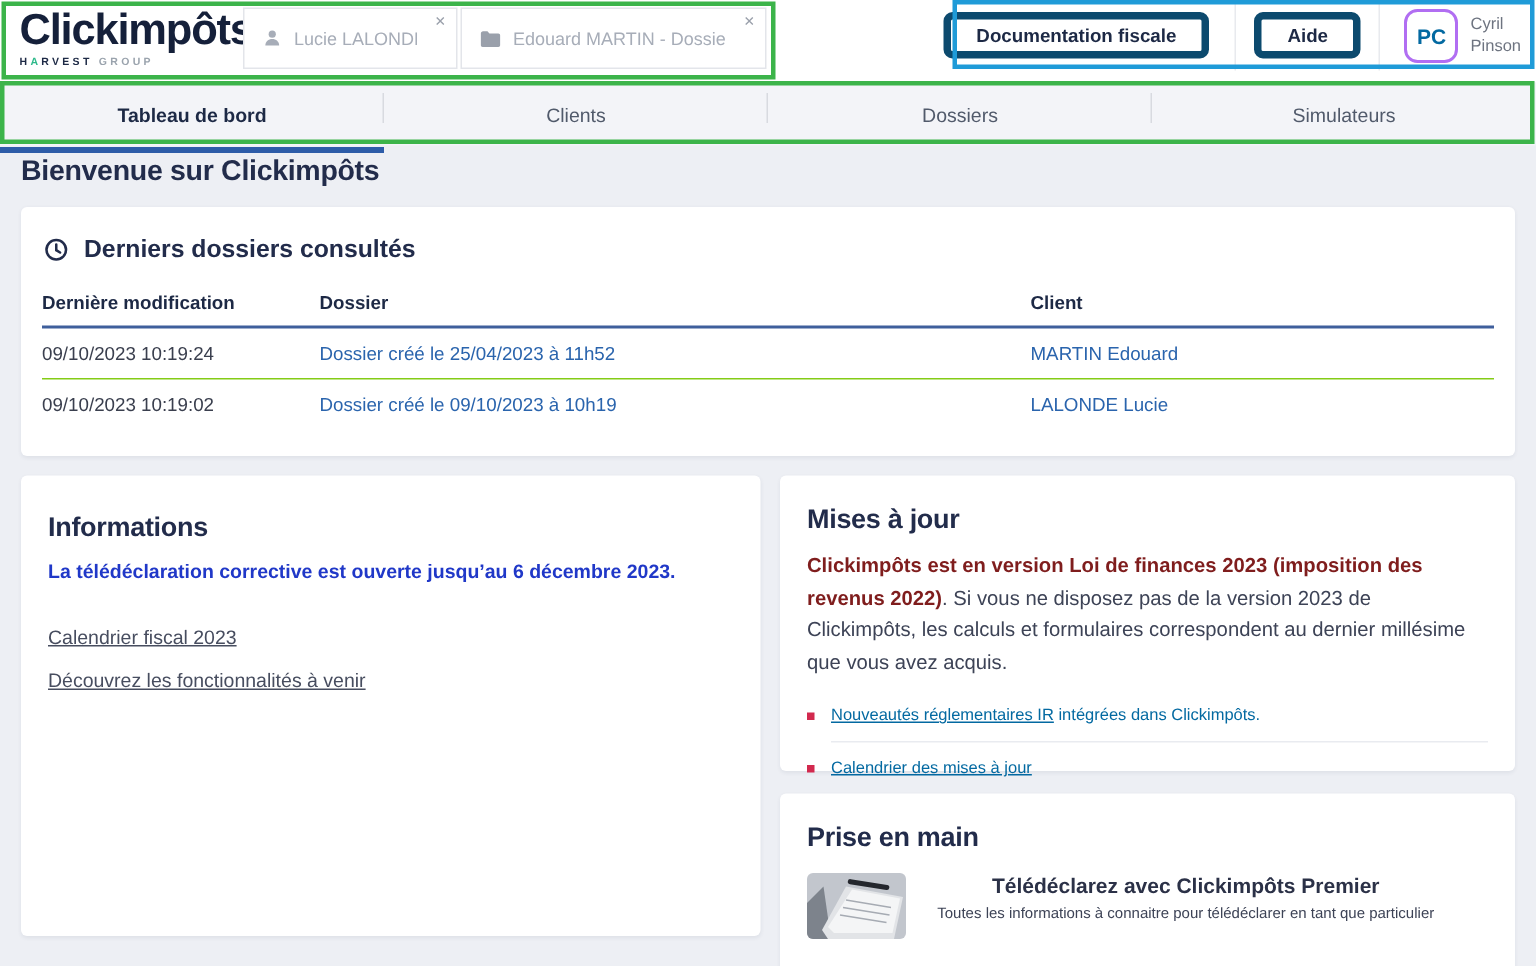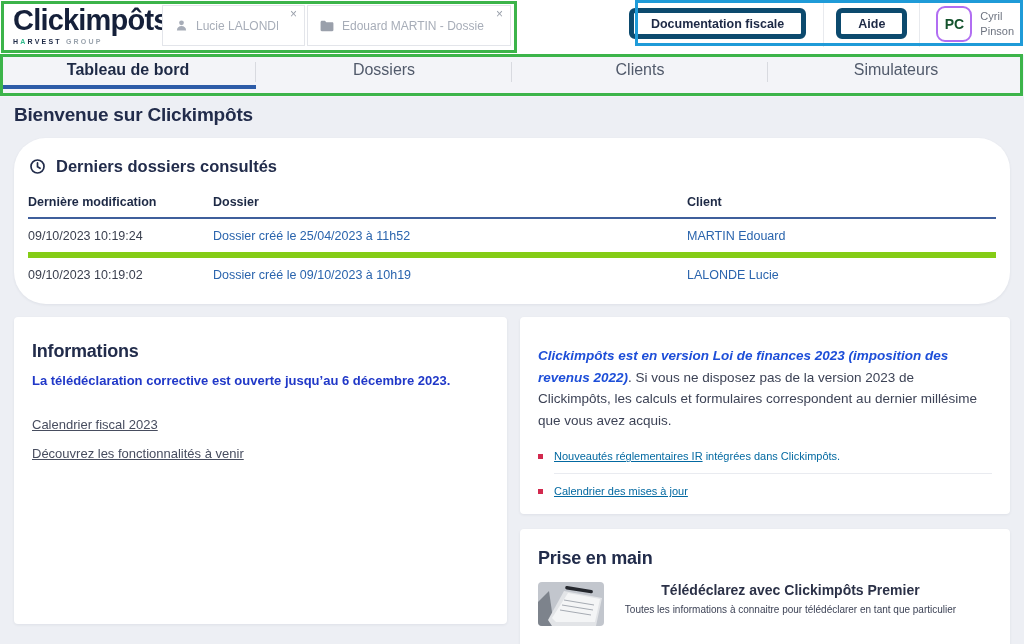--- a/index.html
+++ b/index.html
@@ -34,66 +34,66 @@
   .top-btn {
     height:31px; padding:0 17px; background:#fff; border:5px solid #0c4a6e; border-radius:6px;
     color:#1d2945; font-weight:700; font-size:12.5px; font-family:inherit; cursor:pointer; white-space:nowrap;
   }
   .btn-doc { margin:0 17px 0 19px; }
   .btn-aide { margin:0 12px; }
   .vdiv { width:1px; height:47px; background:#e8eaee; }
   .user-block { display:flex; align-items:center; margin:0 10px 0 16px; cursor:pointer; }
   .avatar {
     width:36px; height:36px; border:2px solid #b16ef2; border-radius:9px; background:#fff;
-    display:grid; place-items:center; color:#14532d; font-weight:700; font-size:14px;
+    display:grid; place-items:center; color:#0369a1; font-weight:700; font-size:14px;
   }
   .user-name { margin-left:8px; font-size:11px; color:#6e7480; line-height:1.3; }
 
   
   .main-nav { height:42px; background:#f3f4f8; display:flex; }
   .nav-tab {
-    flex:1; height:34px; display:flex; align-items:center; justify-content:center;
-    font-size:16px; color:#515a6b; position:relative; cursor:pointer;
+    flex:1; height:47px; display:flex; align-items:center; justify-content:center;
+    font-size:13px; color:#515a6b; position:relative; cursor:pointer;
     border-bottom:4px solid transparent;
   }
   .nav-tab.active { color:#1d2945; font-weight:700; border-bottom-color:#2d5ca8; }
   .nav-tab:not(:last-child)::after {
     content:""; position:absolute; right:0; top:7px; height:20px; width:1px; background:#d8dae0;
   }
 
   
   .main { padding:7px 14px 0; }
   h1.page-title { font-size:19px; font-weight:800; color:#222c4b; letter-spacing:-0.2px; }
 
   .card { background:#fff; border-radius:4px; box-shadow:0 1px 3px rgba(30,40,70,.07); }
 
-  .recent-card { margin-top:12px; height:166px; padding:0 14px;border-radius:32px; }
+  .recent-card { margin-top:12px; height:166px; padding:0 14px; }
   .card-head { display:flex; align-items:center; gap:10px; padding:19px 1px 0; }
   .card-head .title { font-size:16.5px; font-weight:800; color:#222c4b; }
 
   .tbl-head, .tbl-row { display:grid; grid-template-columns:185px 474px 1fr; }
   .tbl-head { margin-top:15px; font-size:12.5px; font-weight:700; color:#1d2945; padding:4px 0 8px; border-bottom:2px solid #3f5f9c; }
-  .tbl-row { font-size:12.5px; padding:10px 0 9px; border-bottom:6px solid #84cc16; }
+  .tbl-row { font-size:12.5px; padding:10px 0 9px; border-bottom:1px solid #84cc16; }
   .tbl-row:last-child { border-bottom:none; }
   .cell-date { color:#3a3f4e; }
   .tbl-link { color:#2a64ad; cursor:pointer; text-decoration:none; }
 
   .columns { display:flex; gap:13px; margin-top:13px; }
   .col-left { width:493px; flex:none; }
   .col-right { width:490px; flex:none; display:flex; flex-direction:column; gap:15px; }
 
   .info-card { height:307px; padding:24px 18px; }
   .card-title { font-size:18px; font-weight:800; color:#222c4b; letter-spacing:-0.2px; }
   .info-highlight { margin-top:10px; color:#2038c8; font-weight:700; font-size:13px; line-height:1.4; }
   .info-link { display:block; margin-top:14px; color:#474d5f; font-size:13px; text-decoration:underline; cursor:pointer; width:fit-content; }
   .info-link.first { margin-top:27px; }
 
   .mises-card { height:197px; padding:19px 18px; }
   .mises-par { margin-top:9px; font-size:13.5px; line-height:1.6; color:#3d4356; padding-right:12px; }
-  .mises-par .bold { font-weight:700; color:#1d4ed8;font-style:italic; }
+  .mises-par .bold { font-weight:700; color:#7f1d1d; }
   .bullets { margin-top:13px; }
   .bullet { display:flex; align-items:center; font-size:11px; color:#0369a1; padding:6px 0; }
   .bullet .sq { width:5px; height:5px; background:#d2294e; margin-right:11px; flex:none; }
   .bullet .ulink { text-decoration:underline; cursor:pointer; }
   .bullet-div { border-top:1px solid #e9ebf0; margin:5px 0 5px 16px; }
 
   .prise-card { height:150px; padding:19px 18px; }
   .prise-item { display:flex; margin-top:13px; cursor:pointer;text-align:center; }
   .thumb { width:66px; height:44px; border-radius:4px; overflow:hidden; flex:none; }
   .prise-text { margin-left:14px; width:345px; }
@@ -145,22 +145,22 @@
         <div class="user-name">
           <div>Cyril</div>
           <div>Pinson</div>
         </div>
       </div>
     </div>
   </header>
 
   <nav class="main-nav">
     <div class="nav-tab active">Tableau de bord</div>
+    <div class="nav-tab">Clients</div>
     <div class="nav-tab">Dossiers</div>
-    <div class="nav-tab">Clients</div>
     <div class="nav-tab">Simulateurs</div>
   </nav>
 
   <main class="main">
     <h1 class="page-title">Bienvenue sur Clickimpôts</h1>
 
     <section class="card recent-card">
       <div class="card-head">
         <svg width="17" height="17" viewBox="0 0 24 24" fill="none">
           <circle cx="12" cy="12" r="9.2" stroke="#222c4b" stroke-width="2.4"></circle>
@@ -190,20 +190,21 @@
       <section class="card col-left info-card">
         <div class="card-title">Informations</div>
         <div class="info-highlight">La télédéclaration corrective est ouverte jusqu’au 6 décembre 2023.</div>
         <a class="info-link first">Calendrier fiscal 2023</a>
         <a class="info-link">Découvrez les fonctionnalités à venir</a>
       </section>
 
       <div class="col-right">
 
         <section class="card mises-card">
+          <div class="card-title">Mises à jour</div>
           <p class="mises-par"><span class="bold">Clickimpôts est en version Loi de finances 2023 (imposition des revenus 2022)</span><span>. Si vous ne disposez pas de la version 2023 de Clickimpôts, les calculs et formulaires correspondent au dernier millésime que vous avez acquis.</span></p>
           <div class="bullets">
             <div class="bullet">
               <span class="sq"></span>
               <span><span class="ulink">Nouveautés réglementaires IR</span><span> intégrées dans Clickimpôts.</span></span>
             </div>
             <div class="bullet-div"></div>
             <div class="bullet">
               <span class="sq"></span>
               <span><span class="ulink">Calendrier des mises à jour</span><span></span></span>

